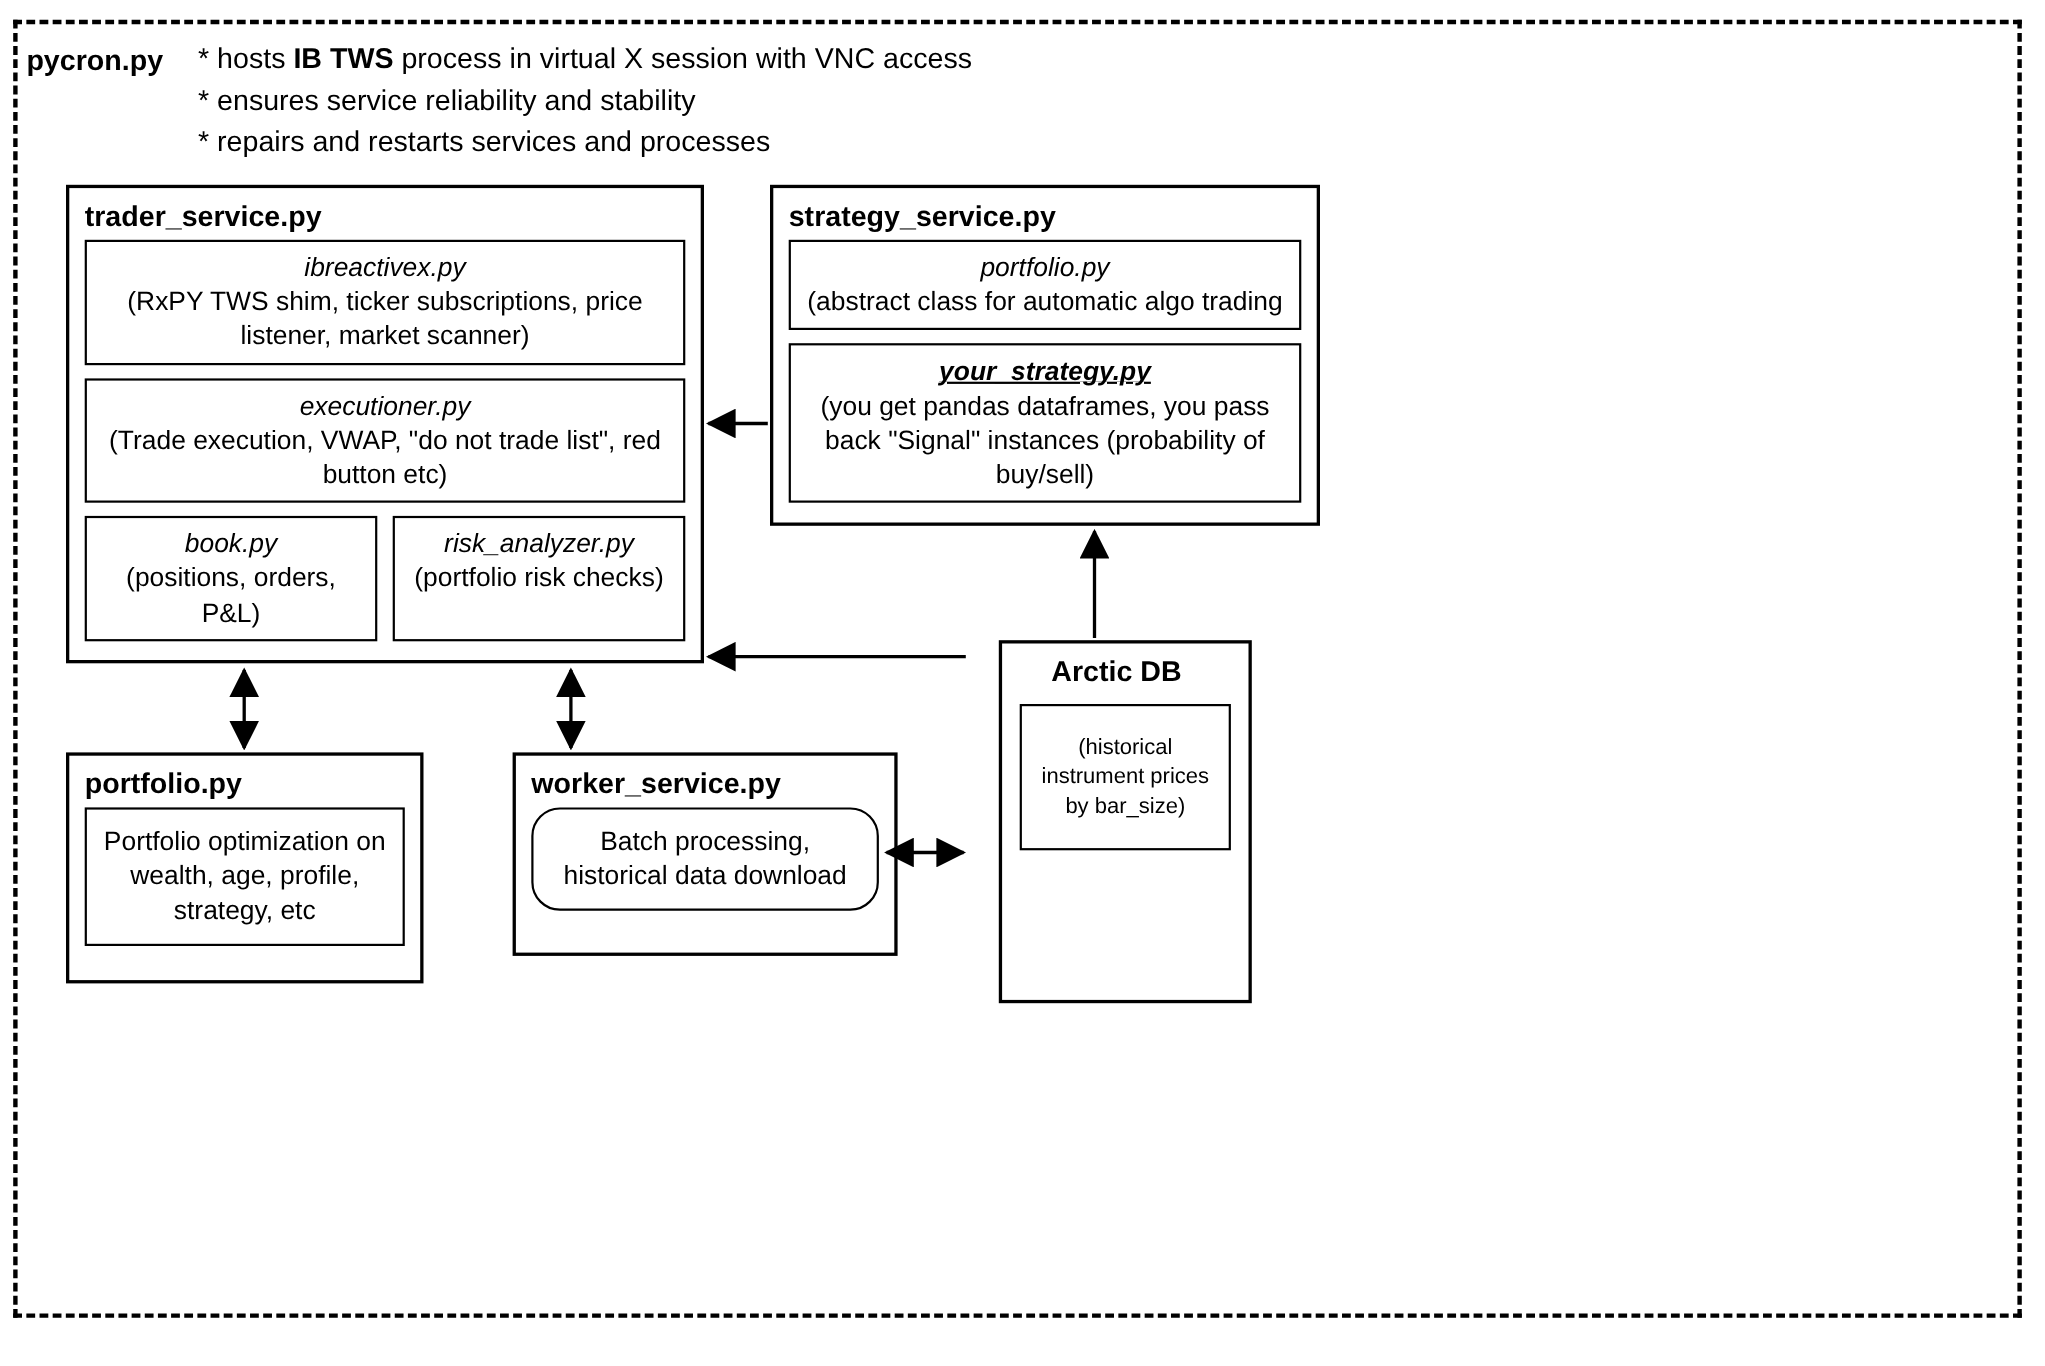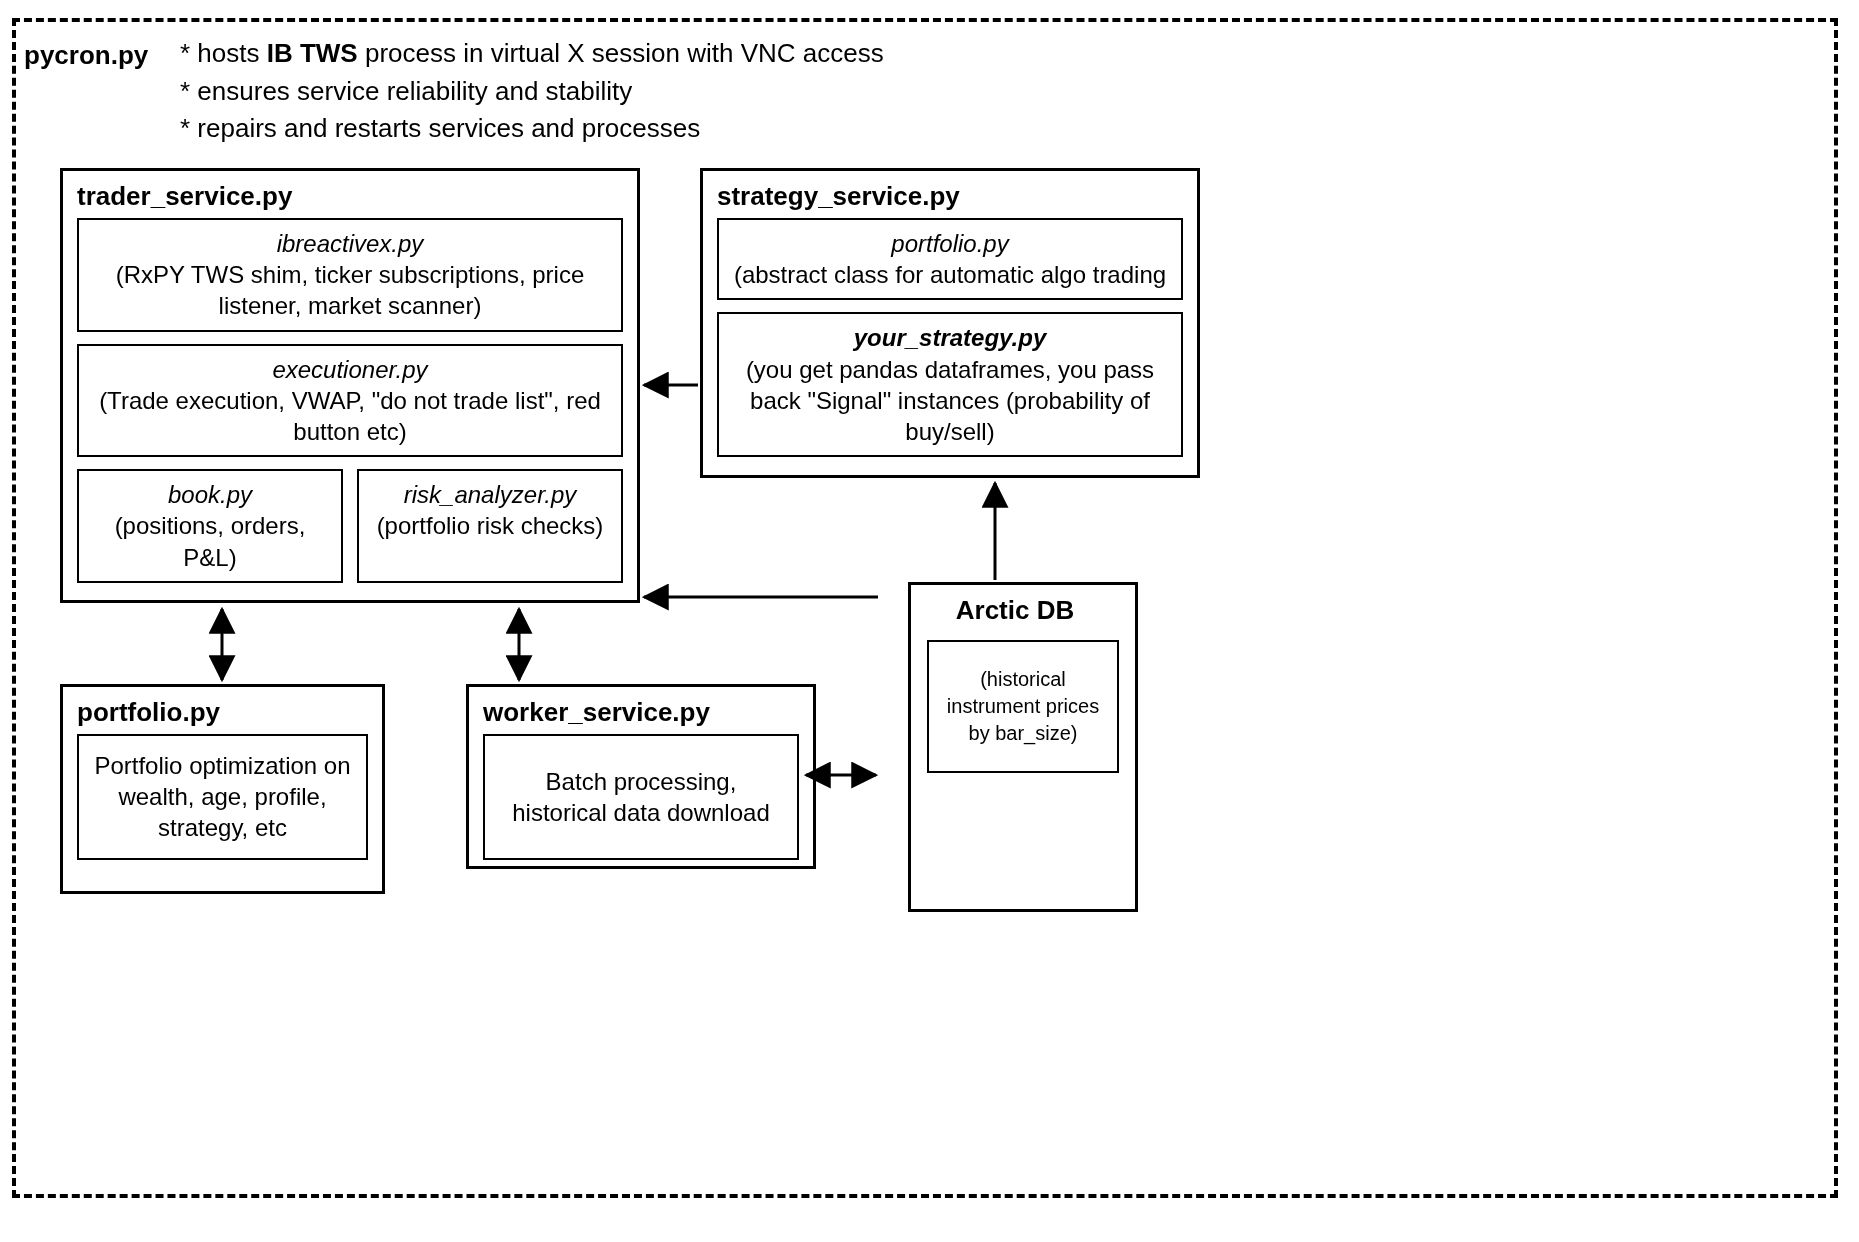--- a/index.html
+++ b/index.html
@@ -53,21 +53,21 @@
   }
   .inner {
     border: 2px solid #000;
     margin: 0 14px 12px 14px;
     text-align: center;
     padding: 8px 10px;
     font-size: 24px;
     line-height: 1.3;
   }
   .inner .it-title { font-style: italic; }
-  .inner .it-title-bold { font-style: italic; font-weight: 700; }
+  .inner .it-title-bold { font-style: italic; font-weight: 700; text-decoration: underline; }
   .row2 {
     display: flex;
     gap: 14px;
     margin: 0 14px 14px 14px;
   }
   .row2 .inner {
     flex: 1;
     margin: 0;
   }
   .arctic-inner {
@@ -144,21 +144,21 @@
 
   <div class="box" style="left:60px; top:684px; width:325px; height:210px;">
     <div class="box-title">portfolio.py</div>
     <div class="inner" style="padding:14px 10px;">
       <div>Portfolio optimization on wealth, age, profile, strategy, etc</div>
     </div>
   </div>
 
   <div class="box" style="left:450px; top:684px; width:350px; height:185px;margin-left:16px;">
     <div class="box-title">worker_service.py</div>
-    <div class="inner" style="padding:30px 10px;">
+    <div class="inner" style="padding:14px 10px;border-radius:26px;">
       <div>Batch processing, historical data download</div>
     </div>
   </div>
 
   <div class="box" style="left:908px; top:582px; width:230px; height:330px;">
     <div class="box-title" style="text-align:center;">Arctic DB</div>
     <div class="arctic-inner">
       <div>(historical instrument prices by bar_size)</div>
     </div>
   </div>

